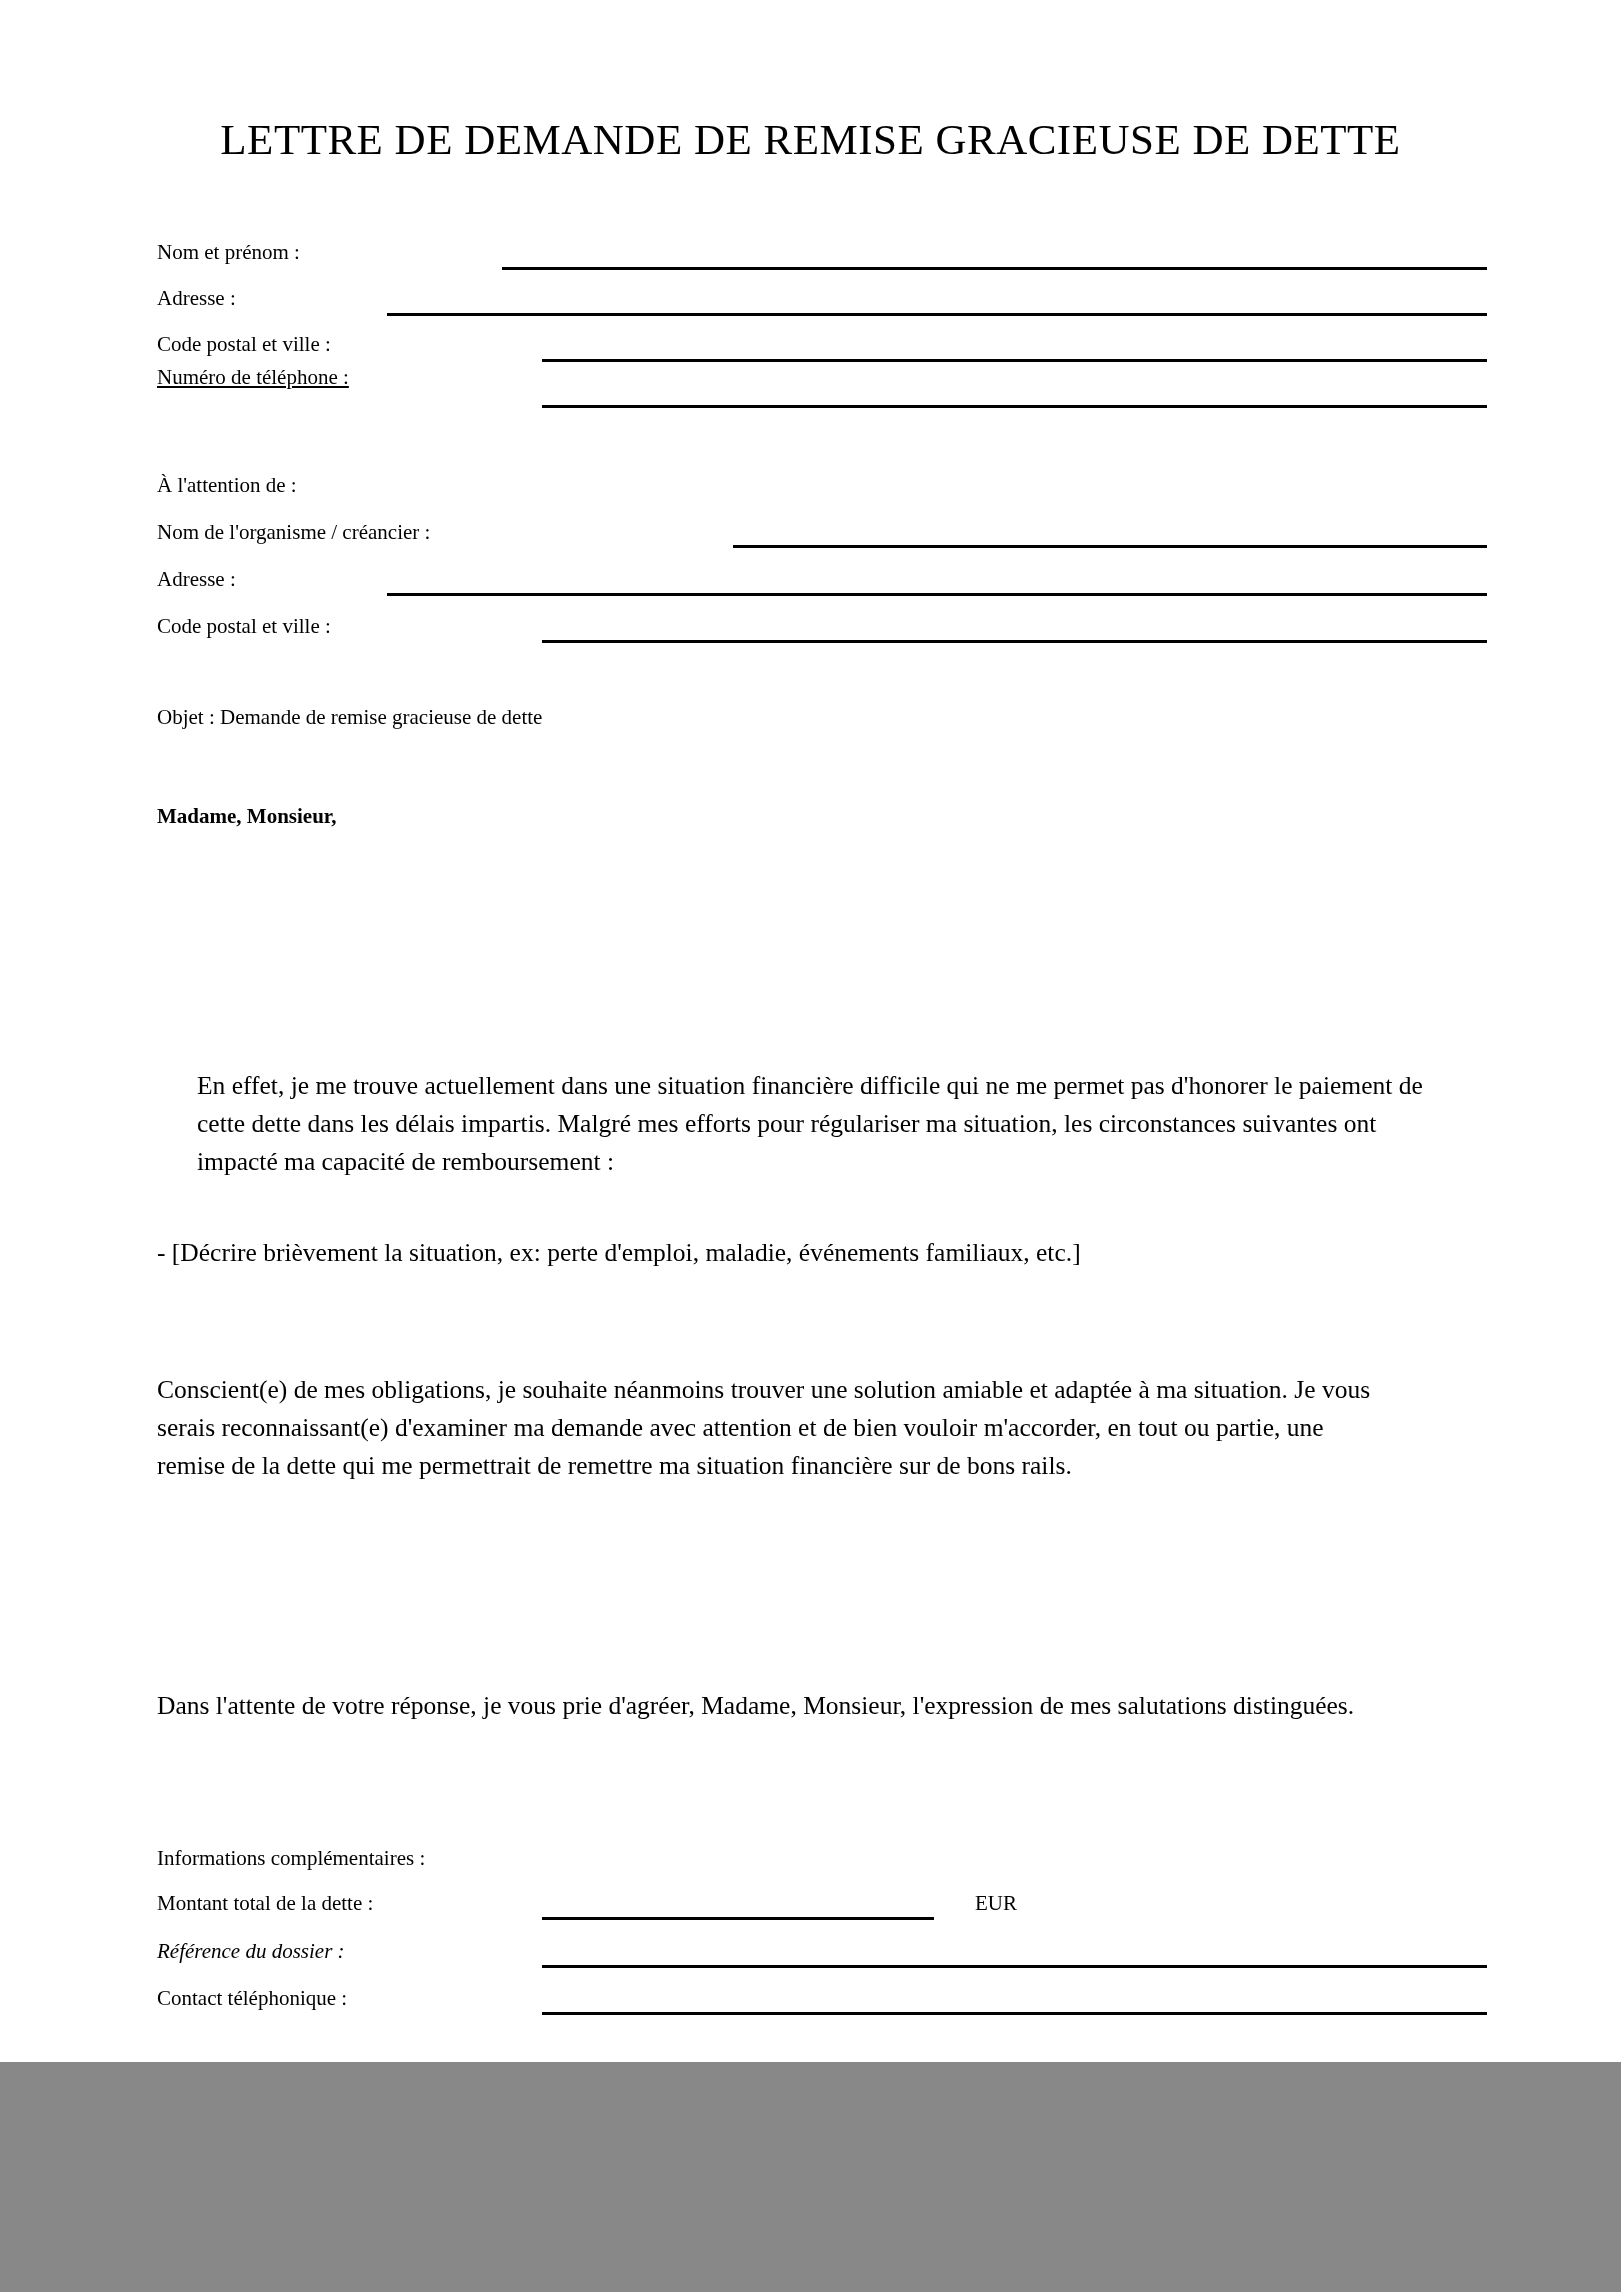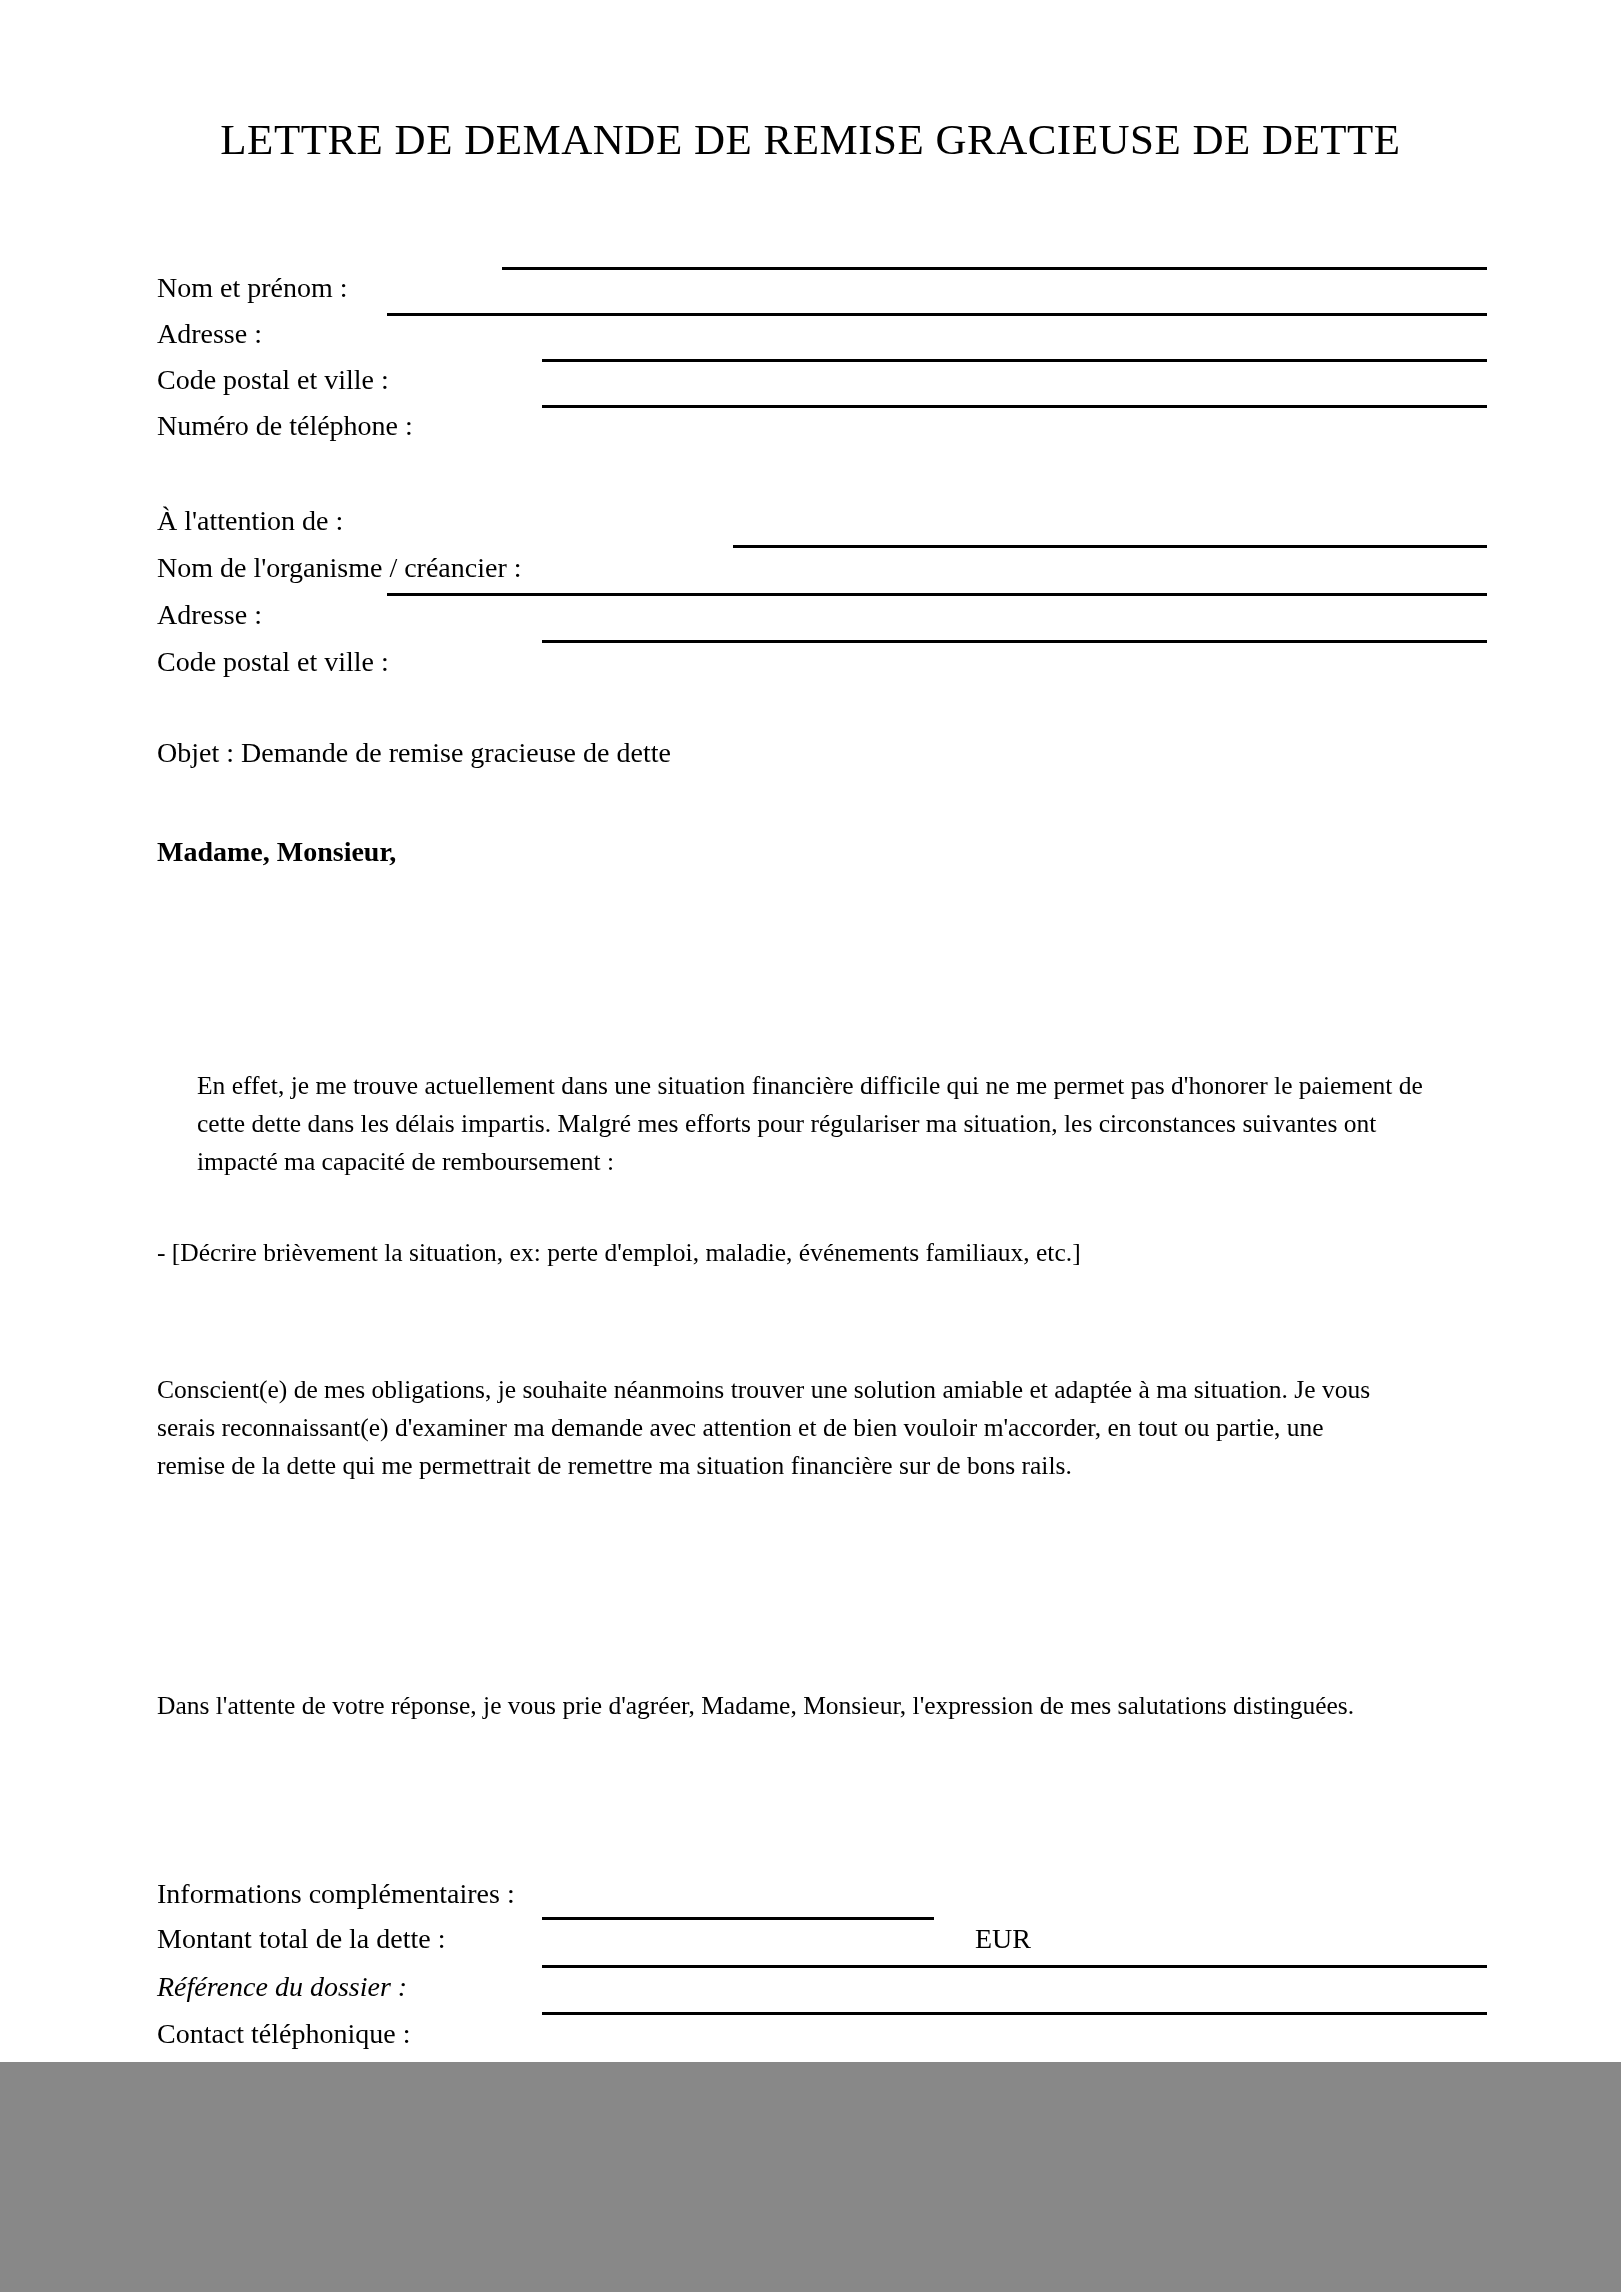--- a/index.html
+++ b/index.html
@@ -19,24 +19,23 @@
     width: 1621px;
     margin: 0;
     text-align: center;
     font-size: 43px;
     font-weight: 400;
     line-height: 51px;
     letter-spacing: 0.5px;
   }
   .t {
     position: absolute;
-    font-size: 28px;
+    font-size: 21px;
     line-height: 30px;
     white-space: nowrap;
-    margin-top: 36px;
   }
   .para {
     position: absolute;
     font-size: 25.5px;
     line-height: 38px;
     width: 1392px;
     white-space: pre-line;
   }
   .rule {
     position: absolute;
@@ -53,21 +52,21 @@
 
   <div class="t" style="left:157px; top:237px;">Nom et prénom :</div>
   <div class="rule" style="left:502px; top:267px; width:985px;"></div>
 
   <div class="t" style="left:157px; top:283px;">Adresse :</div>
   <div class="rule" style="left:387px; top:313px; width:1100px;"></div>
 
   <div class="t" style="left:157px; top:329px;">Code postal et ville :</div>
   <div class="rule" style="left:542px; top:359px; width:945px;"></div>
 
-  <div class="t" style="left:157px; top:375px;">Numéro de téléphone :</div>
+  <div class="t" style="left:157px; top:362px;text-decoration:underline;">Numéro de téléphone :</div>
   <div class="rule" style="left:542px; top:405px; width:945px;"></div>
 
   <div class="t" style="left:157px; top:470px;">À l'attention de :</div>
 
   <div class="t" style="left:157px; top:517px;">Nom de l'organisme / créancier :</div>
   <div class="rule" style="left:733px; top:545px; width:754px;"></div>
 
   <div class="t" style="left:157px; top:564px;">Adresse :</div>
   <div class="rule" style="left:387px; top:593px; width:1100px;"></div>
 

